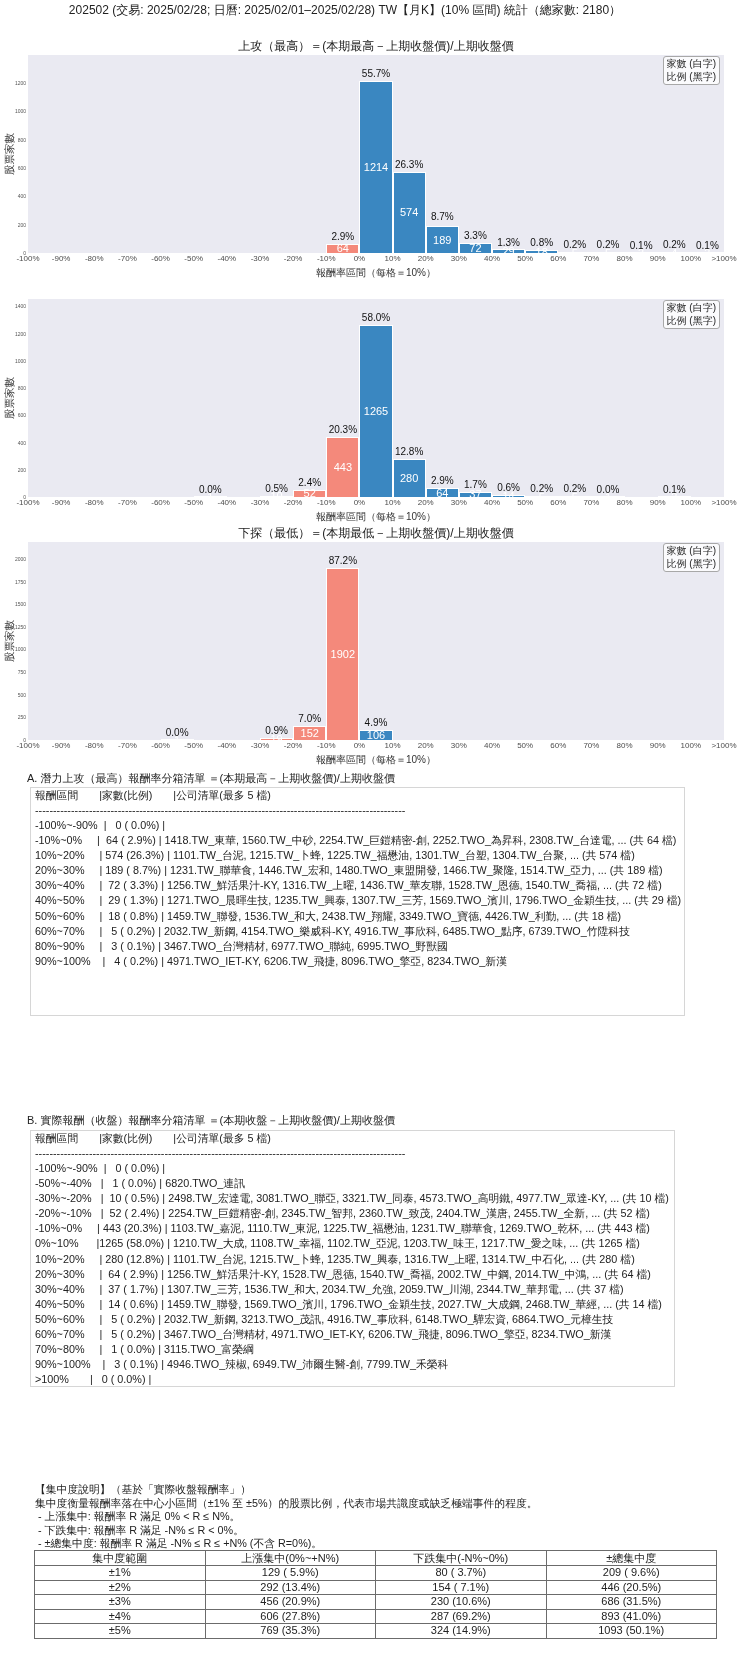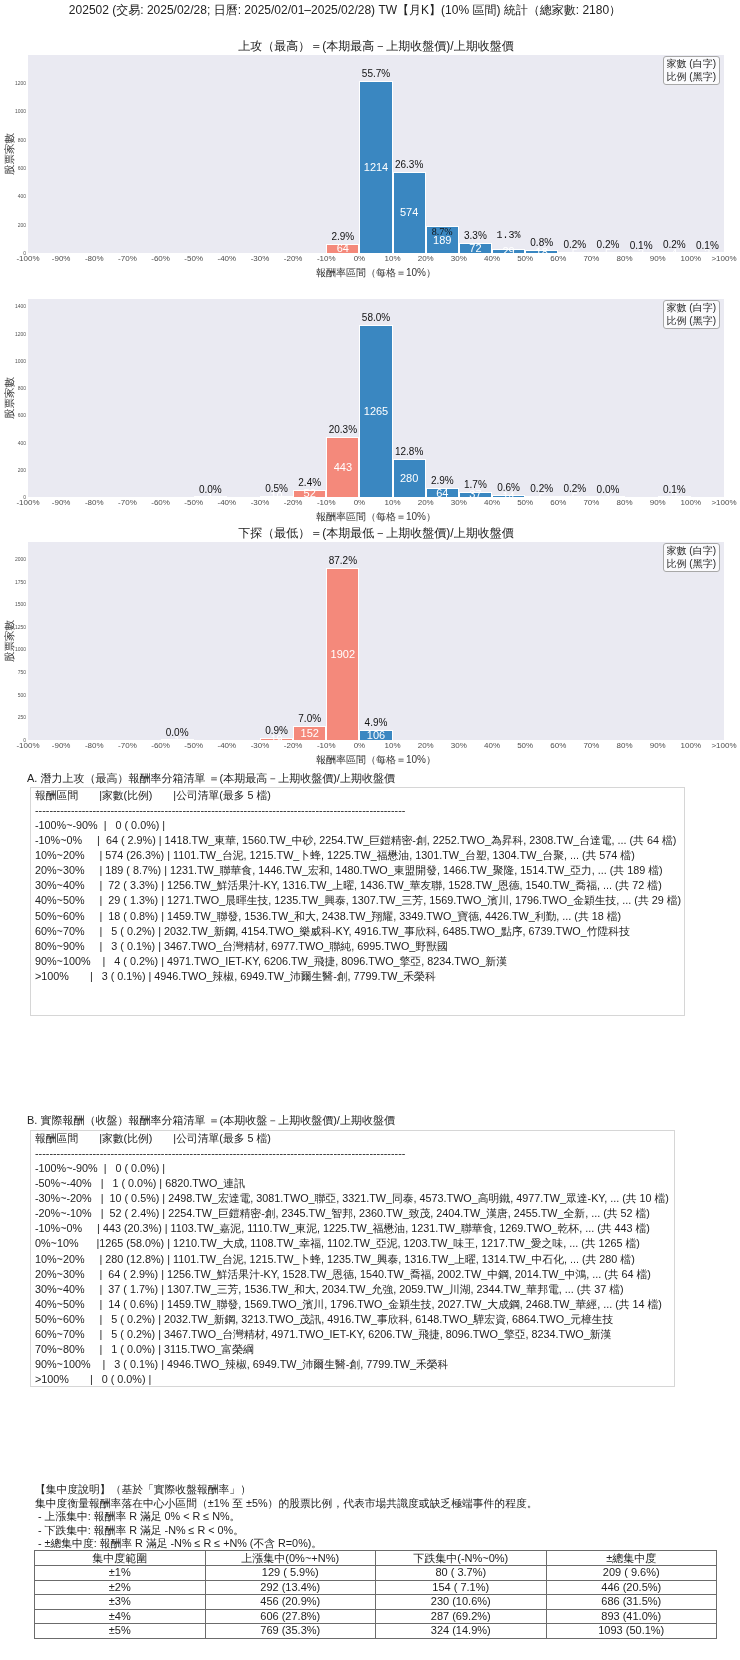--- a/index.html
+++ b/index.html
@@ -96,27 +96,27 @@
       <div class="cnt" style="left: 314.857px; top: 193.461px;">64</div>
       <div class="pct" style="left: 314.857px; bottom: 11.0774px;">2.9%</div>
       <div class="bar" style="left: 331.429px; width: 33.1429px; height: 172.186px; background: rgb(58, 135, 193);"></div>
       <div class="cnt" style="left: 348px; top: 111.907px;">1214</div>
       <div class="pct" style="left: 348px; bottom: 174.186px;">55.7%</div>
       <div class="bar" style="left: 364.571px; width: 33.1429px; height: 81.4126px; background: rgb(58, 135, 193);"></div>
       <div class="cnt" style="left: 381.143px; top: 157.294px;">574</div>
       <div class="pct" style="left: 381.143px; bottom: 83.4126px;">26.3%</div>
       <div class="bar" style="left: 397.714px; width: 33.1429px; height: 26.8066px; background: rgb(58, 135, 193);"></div>
       <div class="cnt" style="left: 414.286px; top: 184.597px;">189</div>
-      <div class="pct" style="left: 414.286px; bottom: 16px; font-family: Liberation Serif, serif;">8.7%</div>
+      <div class="pct" style="left: 414.286px; bottom: 31px;">8.7%</div>
       <div class="bar" style="left: 430.857px; width: 33.1429px; height: 10.212px; background: rgb(58, 135, 193);"></div>
       <div class="cnt" style="left: 447.429px; top: 192.894px;">72</div>
       <div class="pct" style="left: 447.429px; bottom: 12.212px;">3.3%</div>
       <div class="bar" style="left: 464px; width: 33.1429px; height: 4.11318px; background: rgb(58, 135, 193);"></div>
       <div class="cnt" style="left: 480.571px; top: 195.943px;">29</div>
-      <div class="pct" style="left: 480.571px; bottom: 12px; font-family: Liberation Mono, monospace;">1.3%</div>
+      <div class="pct" style="left: 480.571px; bottom: 5px;">1.3%</div>
       <div class="bar" style="left: 497.143px; width: 33.1429px; height: 2.55301px; background: rgb(58, 135, 193);"></div>
       <div class="cnt" style="left: 513.714px; top: 196.723px;">18</div>
       <div class="pct" style="left: 513.714px; bottom: 4.55301px;">0.8%</div>
       <div class="bar" style="left: 530.286px; width: 33.1429px; height: 0.709169px; background: rgb(58, 135, 193);"></div>
       <div class="cnt" style="left: 546.857px; top: 197.645px;">5</div>
       <div class="pct" style="left: 546.857px; bottom: 2.70917px;">0.2%</div>
       <div class="bar" style="left: 563.429px; width: 33.1429px; height: 0.709169px; background: rgb(58, 135, 193);"></div>
       <div class="cnt" style="left: 580px; top: 197.645px;">5</div>
       <div class="pct" style="left: 580px; bottom: 2.70917px;">0.2%</div>
       <div class="bar" style="left: 596.571px; width: 33.1429px; height: 0.425501px; background: rgb(58, 135, 193);"></div>
@@ -312,21 +312,20 @@
 <div class="list-line">-100%~-90%  |   0 ( 0.0%) | </div>
     <div class="list-line">-10%~0%     |  64 ( 2.9%) | 1418.TW_東華, 1560.TW_中砂, 2254.TW_巨鎧精密-創, 2252.TWO_為昇科, 2308.TW_台達電, ... (共 64 檔)</div>
     <div class="list-line">10%~20%     | 574 (26.3%) | 1101.TW_台泥, 1215.TW_卜蜂, 1225.TW_福懋油, 1301.TW_台塑, 1304.TW_台聚, ... (共 574 檔)</div>
     <div class="list-line">20%~30%     | 189 ( 8.7%) | 1231.TW_聯華食, 1446.TW_宏和, 1480.TWO_東盟開發, 1466.TW_聚隆, 1514.TW_亞力, ... (共 189 檔)</div>
     <div class="list-line">30%~40%     |  72 ( 3.3%) | 1256.TW_鮮活果汁-KY, 1316.TW_上曜, 1436.TW_華友聯, 1528.TW_恩德, 1540.TW_喬福, ... (共 72 檔)</div>
     <div class="list-line">40%~50%     |  29 ( 1.3%) | 1271.TWO_晨暉生技, 1235.TW_興泰, 1307.TW_三芳, 1569.TWO_濱川, 1796.TWO_金穎生技, ... (共 29 檔)</div>
     <div class="list-line">50%~60%     |  18 ( 0.8%) | 1459.TW_聯發, 1536.TW_和大, 2438.TW_翔耀, 3349.TWO_寶德, 4426.TW_利勤, ... (共 18 檔)</div>
     <div class="list-line">60%~70%     |   5 ( 0.2%) | 2032.TW_新鋼, 4154.TWO_樂威科-KY, 4916.TW_事欣科, 6485.TWO_點序, 6739.TWO_竹陞科技</div>
     <div class="list-line">80%~90%     |   3 ( 0.1%) | 3467.TWO_台灣精材, 6977.TWO_聯純, 6995.TWO_野獸國</div>
     <div class="list-line">90%~100%    |   4 ( 0.2%) | 4971.TWO_IET-KY, 6206.TW_飛捷, 8096.TWO_擎亞, 8234.TWO_新漢</div>
-    <div class="list-line">&gt;100%       |   3 ( 0.1%) | 4946.TWO_辣椒, 6949.TW_沛爾生醫-創, 7799.TW_禾榮科</div>
   </div>
 
 <div class="sec-title" style="top:1113px;">B. 實際報酬（收盤）報酬率分箱清單 ＝(本期收盤－上期收盤價)/上期收盤價</div>
 <div class="list-box" style="top:1130px; width:645px; height:257px;">
   <div class="list-line">報酬區間       |家數(比例)       |公司清單(最多 5 檔)</div>
   <div class="list-line">-------------------------------------------------------------------------------------------------------</div>
 <div class="list-line">-100%~-90%  |   0 ( 0.0%) | </div>
     <div class="list-line">-50%~-40%   |   1 ( 0.0%) | 6820.TWO_連訊</div>
     <div class="list-line">-30%~-20%   |  10 ( 0.5%) | 2498.TW_宏達電, 3081.TWO_聯亞, 3321.TW_同泰, 4573.TWO_高明鐵, 4977.TW_眾達-KY, ... (共 10 檔)</div>
     <div class="list-line">-20%~-10%   |  52 ( 2.4%) | 2254.TW_巨鎧精密-創, 2345.TW_智邦, 2360.TW_致茂, 2404.TW_漢唐, 2455.TW_全新, ... (共 52 檔)</div>

